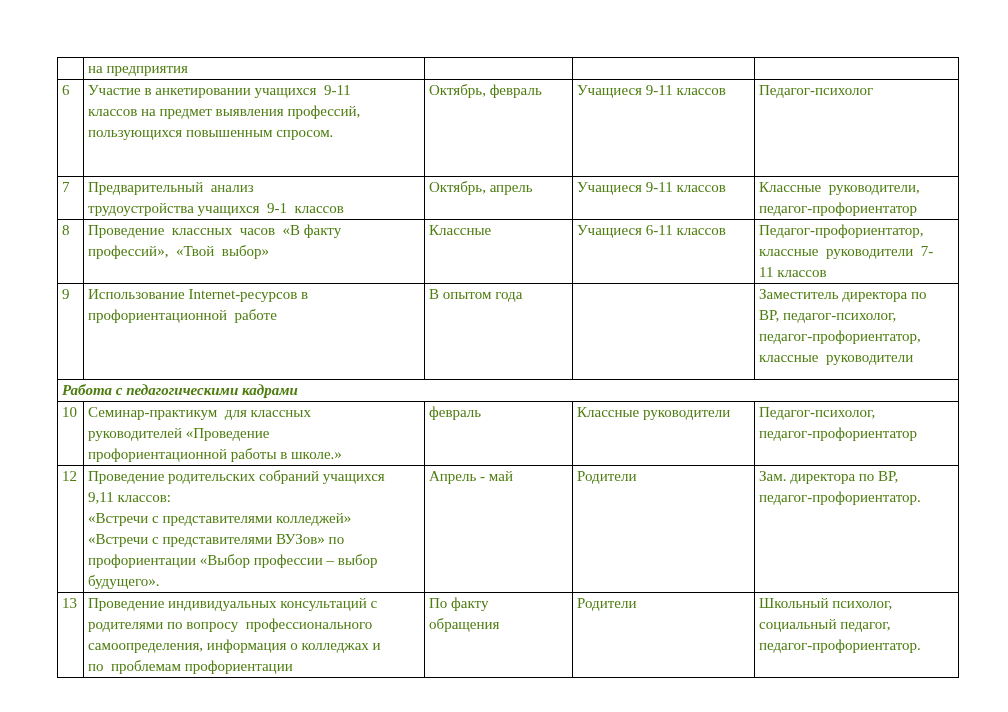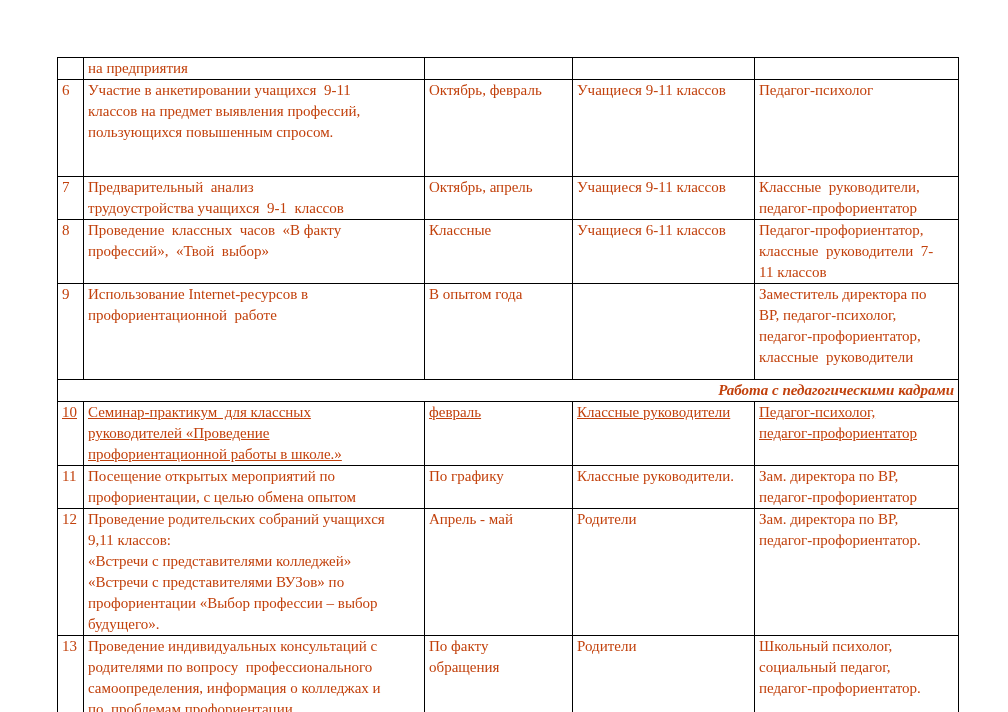--- a/index.html
+++ b/index.html
@@ -9,54 +9,54 @@
     width: 1008px;
     height: 712px;
     overflow: hidden;
   }
   .page {
     position: relative;
     width: 1008px;
     height: 712px;
     background: #ffffff;
     font-family: "Liberation Serif", "DejaVu Serif", serif;
-    color: #c2410c;
+    color: #4d7c0f;
   }
   table.plan {
     position: absolute;
     left: 57px;
     top: 57px;
     width: 901px;
     border-collapse: collapse;
     table-layout: fixed;
   }
   table.plan td {
     border: 1px solid #000000;
     vertical-align: top;
     padding: 0 4px;
     font-size: 15px;
     line-height: 21px;
     white-space: pre-wrap;
     overflow: hidden;
   }
   td.section-cell {
-    text-align: right;
+    text-align: left;
     font-weight: bold;
     font-style: italic;
     line-height: 18px;
     padding: 0;
   }
   
   tr.rh-cont  { height: 21px; }
   tr.rh-r6    { height: 97px; }
   tr.rh-r7    { height: 43px; }
   tr.rh-r8    { height: 59px; }
   tr.rh-r9    { height: 96px; }
   tr.rh-sec1  { height: 19px; }
-  tr.rh-r10   { height: 64px; text-decoration: underline; }
+  tr.rh-r10   { height: 64px; }
   tr.rh-r11   { height: 40px; }
   tr.rh-sec2  { height: 18px; }
   tr.rh-r12   { height: 121px; }
   tr.rh-r13   { height: 76px; }
 </style>
 </head>
 <body>
 
 <div class="page">
   <table class="plan">
@@ -120,29 +120,20 @@
       <tr class="rh-r10">
         <td>10</td>
         <td>Семинар-практикум  для классных
 руководителей «Проведение
 профориентационной работы в школе.»</td>
         <td>февраль</td>
         <td>Классные руководители</td>
         <td>Педагог-психолог,
 педагог-профориентатор</td>
       </tr>
-      <tr class="rh-r11">
-        <td>11</td>
-        <td>Посещение открытых мероприятий по
-профориентации, с целью обмена опытом</td>
-        <td>По графику</td>
-        <td>Классные руководители.</td>
-        <td>Зам. директора по ВР,
-педагог-профориентатор</td>
-      </tr>
       <tr class="rh-r12">
         <td>12</td>
         <td>Проведение родительских собраний учащихся
 9,11 классов:
 «Встречи с представителями колледжей»
 «Встречи с представителями ВУЗов» по
 профориентации «Выбор профессии – выбор
 будущего».</td>
         <td>Апрель - май</td>
         <td>Родители</td>

